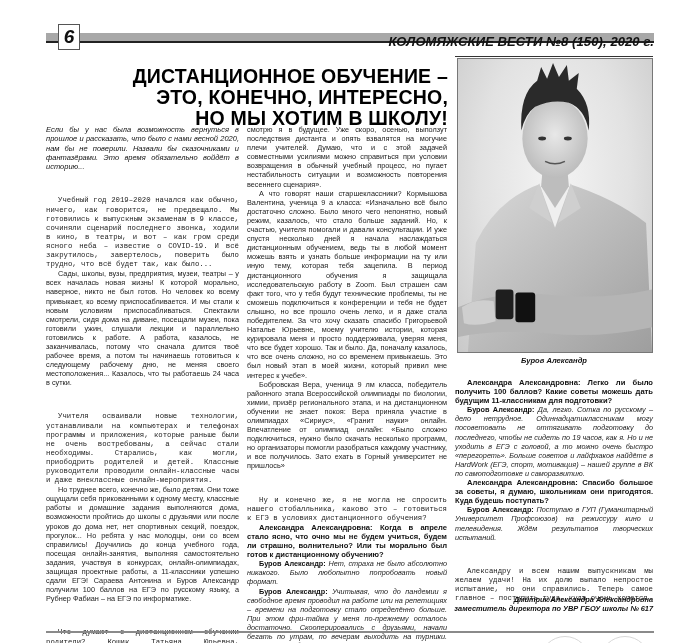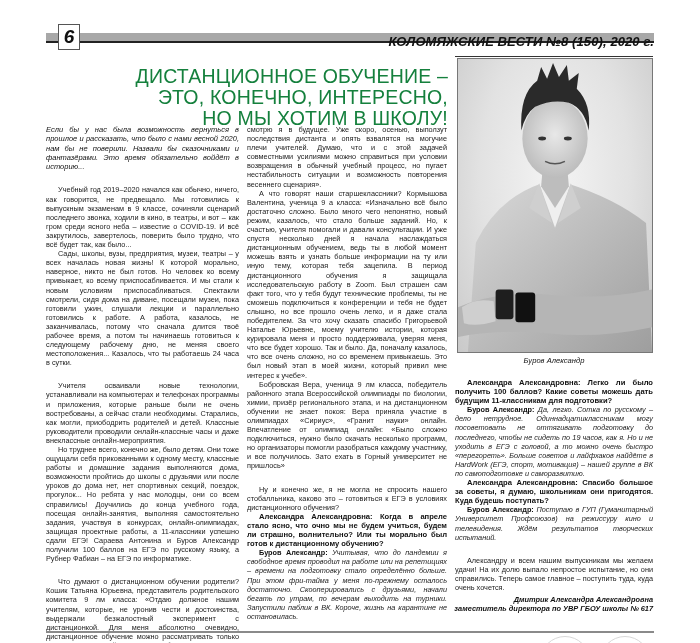--- a/index.html
+++ b/index.html
@@ -6,40 +6,40 @@
   html, body { width: 700px; height: 643px; background: #ffffff; overflow: hidden; }
   body { position: relative; font-family: "Liberation Sans", sans-serif; color: #1a1a1a; }
 
   
   .header-bar { position: absolute; left: 46px; top: 33px; width: 608px; height: 10px; background: #a8a8a8; border-bottom: 2px solid #222; }
   .page-number { position: absolute; left: 58px; top: 24px; width: 22px; height: 26px; background: #fff; border: 1px solid #555; font-weight: bold; font-style: italic; font-size: 19px; line-height: 24px; text-align: center; color: #111; }
   .issue-title { position: absolute; right: 46px; top: 34px; font-size: 13px; font-weight: bold; font-style: italic; color: #111; letter-spacing: 0.1px; }
   .photo-top-line { position: absolute; left: 455px; top: 56px; width: 198px; height: 1px; background: #333; }
 
   
-  .headline { position: absolute; left: 110px; top: 66px; width: 338px; text-align: right; font-weight: normal; font-size: 19.5px; line-height: 21px; color: #15803d; letter-spacing: 0.2px; }
+  .headline { position: absolute; left: 110px; top: 66px; width: 338px; text-align: right; font-weight: bold; font-size: 19.5px; line-height: 21px; color: #000000; letter-spacing: 0.2px; }
 
   
   .col { position: absolute; font-size: 7.3px; line-height: 9.1px; text-align: justify; color: #222; }
   .col p { text-indent: 12px; }
-  .col p.gap { margin-top: 14px; }
+  .col p.gap { margin-top: 25px; font-family: Liberation Mono, monospace; }
   .col-1 { left: 46px; top: 125px; width: 193px; }
   .col-2 { left: 247px; top: 125px; width: 200px; }
   .col-3 { left: 455px; top: 378px; width: 198px; }
 
   .lead { font-weight: normal; font-style: italic; text-indent: 0 !important; font-size: 7.5px; line-height: 9.3px; color: #111; }
   .q { font-weight: bold; font-size: 7.6px; line-height: 9.1px; color: #111; }
   .a-name { font-weight: bold; color: #111; }
   .a-text { font-style: italic; }
 
   
   .photo { position: absolute; left: 457px; top: 58px; width: 196px; height: 295px; border: 1px solid #777; overflow: hidden;
     background: radial-gradient(ellipse at 50% 40%, #f4f4f4 0%, #e2e2e2 55%, #c9c9c9 100%); }
   .photo svg { width: 100%; height: 100%; display: block; }
-  .photo-caption { position: absolute; left: 455px; top: 356px; width: 198px; text-align: center; font-size: 7.6px; font-weight: normal; font-style: italic; color: #111; }
+  .photo-caption { position: absolute; left: 455px; top: 356px; width: 198px; text-align: center; font-size: 7.6px; font-weight: bold; font-style: italic; color: #111; }
 
   .signature { position: absolute; right: 47px; top: 595px; text-align: right; font-size: 7.4px; line-height: 9.2px; font-weight: bold; font-style: italic; color: #111; }
 
   .bottom-rule { position: absolute; left: 46px; top: 631px; width: 608px; height: 2px; background: #8a8a8a; }
   .circle-deco { position: absolute; top: 636px; width: 50px; height: 50px; border: 1px solid #d8d8d8; border-radius: 50%; }
 </style>
 </head>
 <body>
 
 <div class="header-bar"></div>
@@ -61,20 +61,21 @@
   <p>Но труднее всего, конечно же, было детям. Они тоже ощущали себя прикованными к одному месту, классные работы и домашние задания выполняются дома, возможности пройтись до школы с друзьями или после уроков до дома нет, нет спортивных секций, поездок, прогулок... Но ребята у нас молодцы, они со всем справились! Доучились до конца учебного года, посещая онлайн-занятия, выполняя самостоятельно задания, участвуя в конкурсах, онлайн-олимпиадах, защищая проектные работы, а 11-классники успешно сдали ЕГЭ! Сараева Антонина и Буров Александр получили 100 баллов на ЕГЭ по русскому языку, а Рубнер Фабиан – на ЕГЭ по информатике.</p>
   <p class="gap">Что думают о дистанционном обучении родители? Кошик Татьяна Юрьевна, представитель родительского комитета 9 лм класса: «Отдаю должное нашим учителям, которые, не уронив чести и достоинства, выдержали безжалостный эксперимент с дистанционкой. Для меня абсолютно очевидно, дистанционное обучение можно рассматривать только как дополнительный инструмент к базовому школьному образованию. Но за последние месяцы многие привычные вещи претерпели изменении, и с большим опасением</p>
 </div>
 
 <div class="col col-2">
   <p style="text-indent:0">смотрю я в будущее. Уже скоро, осенью, выползут последствия дистанта и опять взвалятся на могучие плечи учителей. Думаю, что и с этой задачей совместными усилиями можно справиться при условии возвращения в обычный учебный процесс, но пугает нестабильность ситуации и возможность повторения весеннего сценария».</p>
   <p>А что говорят наши старшеклассники? Кормышова Валентина, ученица 9 а класса: «Изначально всё было достаточно сложно. Было много чего непонятно, новый режим, казалось, что стало больше заданий. Но, к счастью, учителя помогали и давали консультации. И уже спустя несколько дней я начала наслаждаться дистанционным обучением, ведь ты в любой момент можешь взять и узнать больше информации на ту или иную тему, которая тебя зацепила. В период дистанционного обучения я защищала исследовательскую работу в Zoom. Был страшен сам факт того, что у тебя будут технические проблемы, ты не сможешь подключиться к конференции и тебя не будет слышно, но все прошло очень легко, и я даже стала победителем. За что хочу сказать спасибо Григорьевой Наталье Юрьевне, моему учителю истории, которая курировала меня и просто поддерживала, уверяя меня, что все будет хорошо. Так и было. Да, поначалу казалось, что все очень сложно, но со временем привыкаешь. Это был новый этап в моей жизни, который привил мне интерес к учебе».</p>
   <p>Бобровская Вера, ученица 9 лм класса, победитель районного этапа Всероссийской олимпиады по биологии, химии, призёр регионального этапа, и на дистанционном обучении не знает покоя: Вера приняла участие в олимпиадах «Сириус», «Гранит науки» онлайн. Впечатление от олимпиад онлайн: «Было сложно подключиться, нужно было скачать несколько программ, но организаторы помогли разобраться каждому участнику, и все получилось. Зато ехать в Горный университет не пришлось»</p>
   <p class="gap">Ну и конечно же, я не могла не спросить нашего стобалльника, каково это – готовиться к ЕГЭ в условиях дистанционного обучения?</p>
   <p class="q">Александра Александровна: Когда в апреле стало ясно, что очно мы не будем учиться, будем ли страшно, волнительно? Или ты морально был готов к дистанционному обучению?</p>
+  <p><span class="a-name">Буров Александр:</span><span class="a-text"> Нет, страха не было абсолютно никакого. Было любопытно попробовать новый формат.</span></p>
   <p><span class="a-name">Буров Александр:</span><span class="a-text"> Учитывая, что до пандемии я свободное время проводил на работе или на репетициях – времени на подготовку стало определённо больше. При этом фри-тайма у меня по-прежнему осталось достаточно. Скооперировались с друзьями, начали бегать по утрам, по вечерам выходить на турники. Запустили паблик в ВК. Короче, жизнь на карантине не остановилась.</span></p>
 </div>
 
 <div class="photo">
   <svg viewBox="0 0 196 295" preserveAspectRatio="none">
     <defs>
       <linearGradient id="shirt" x1="0" y1="0" x2="1" y2="1">
         <stop offset="0" stop-color="#d9d9d9"></stop>
         <stop offset="1" stop-color="#9e9e9e"></stop>
       </linearGradient>

